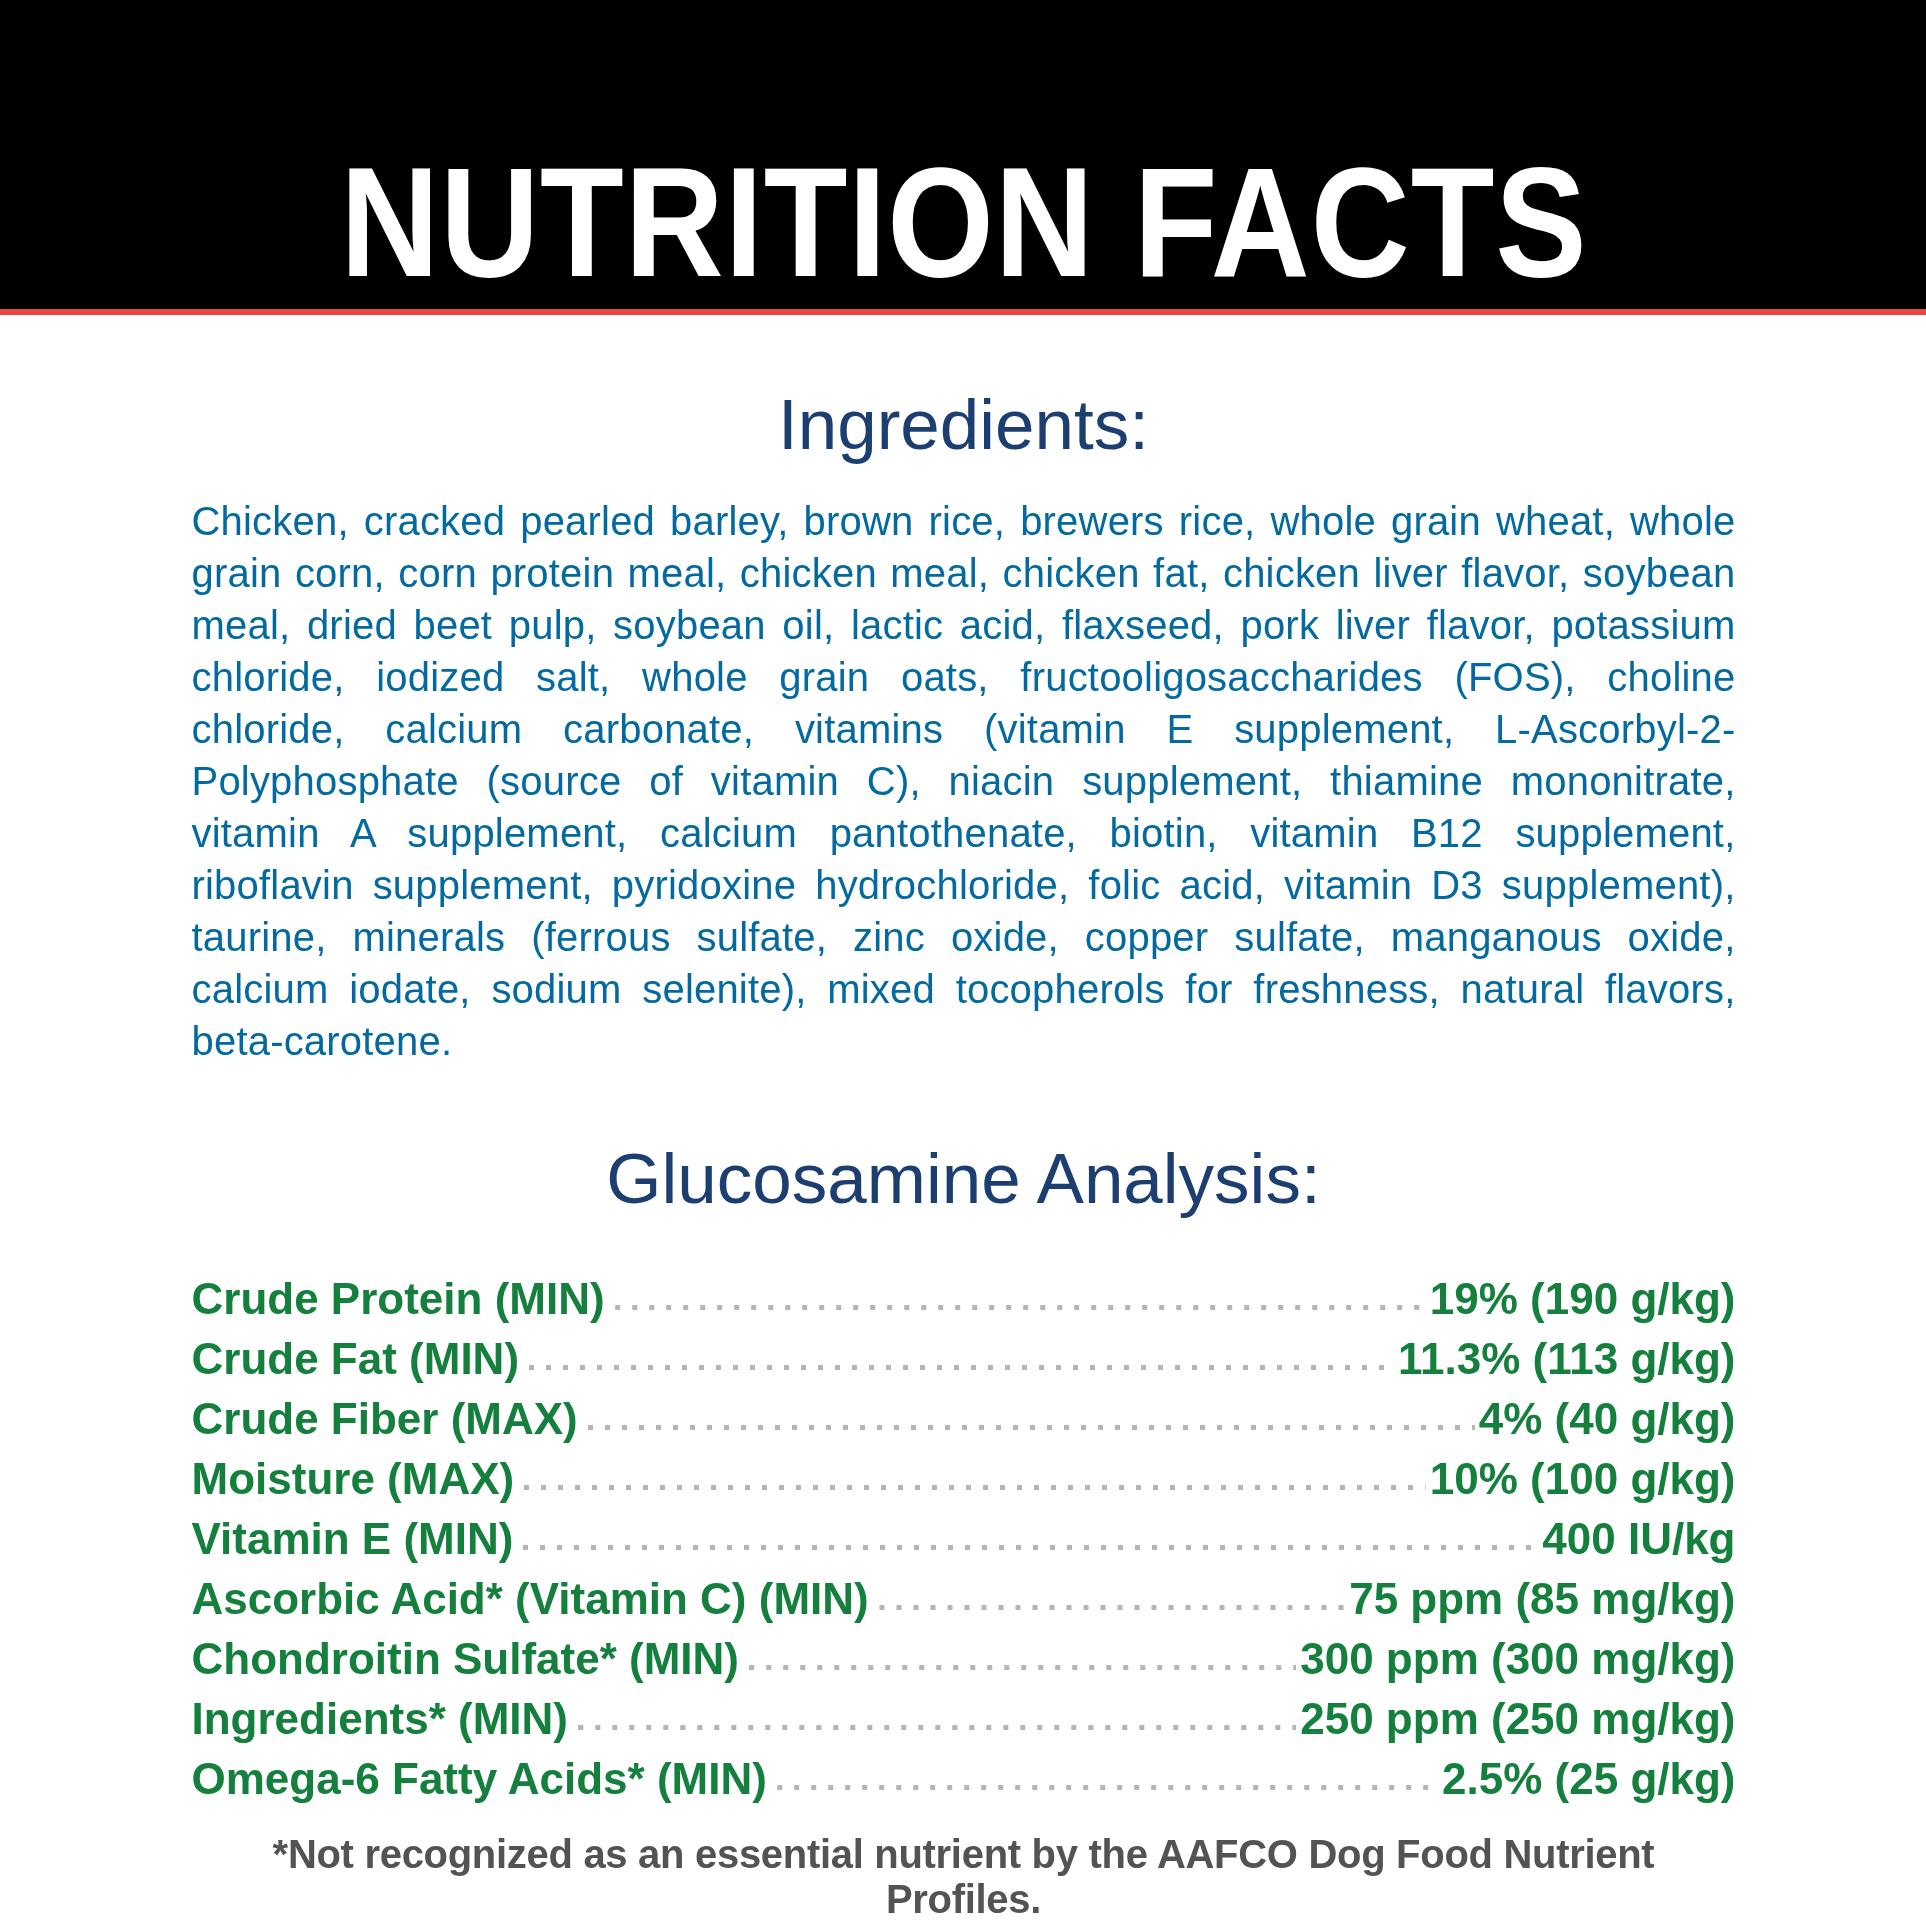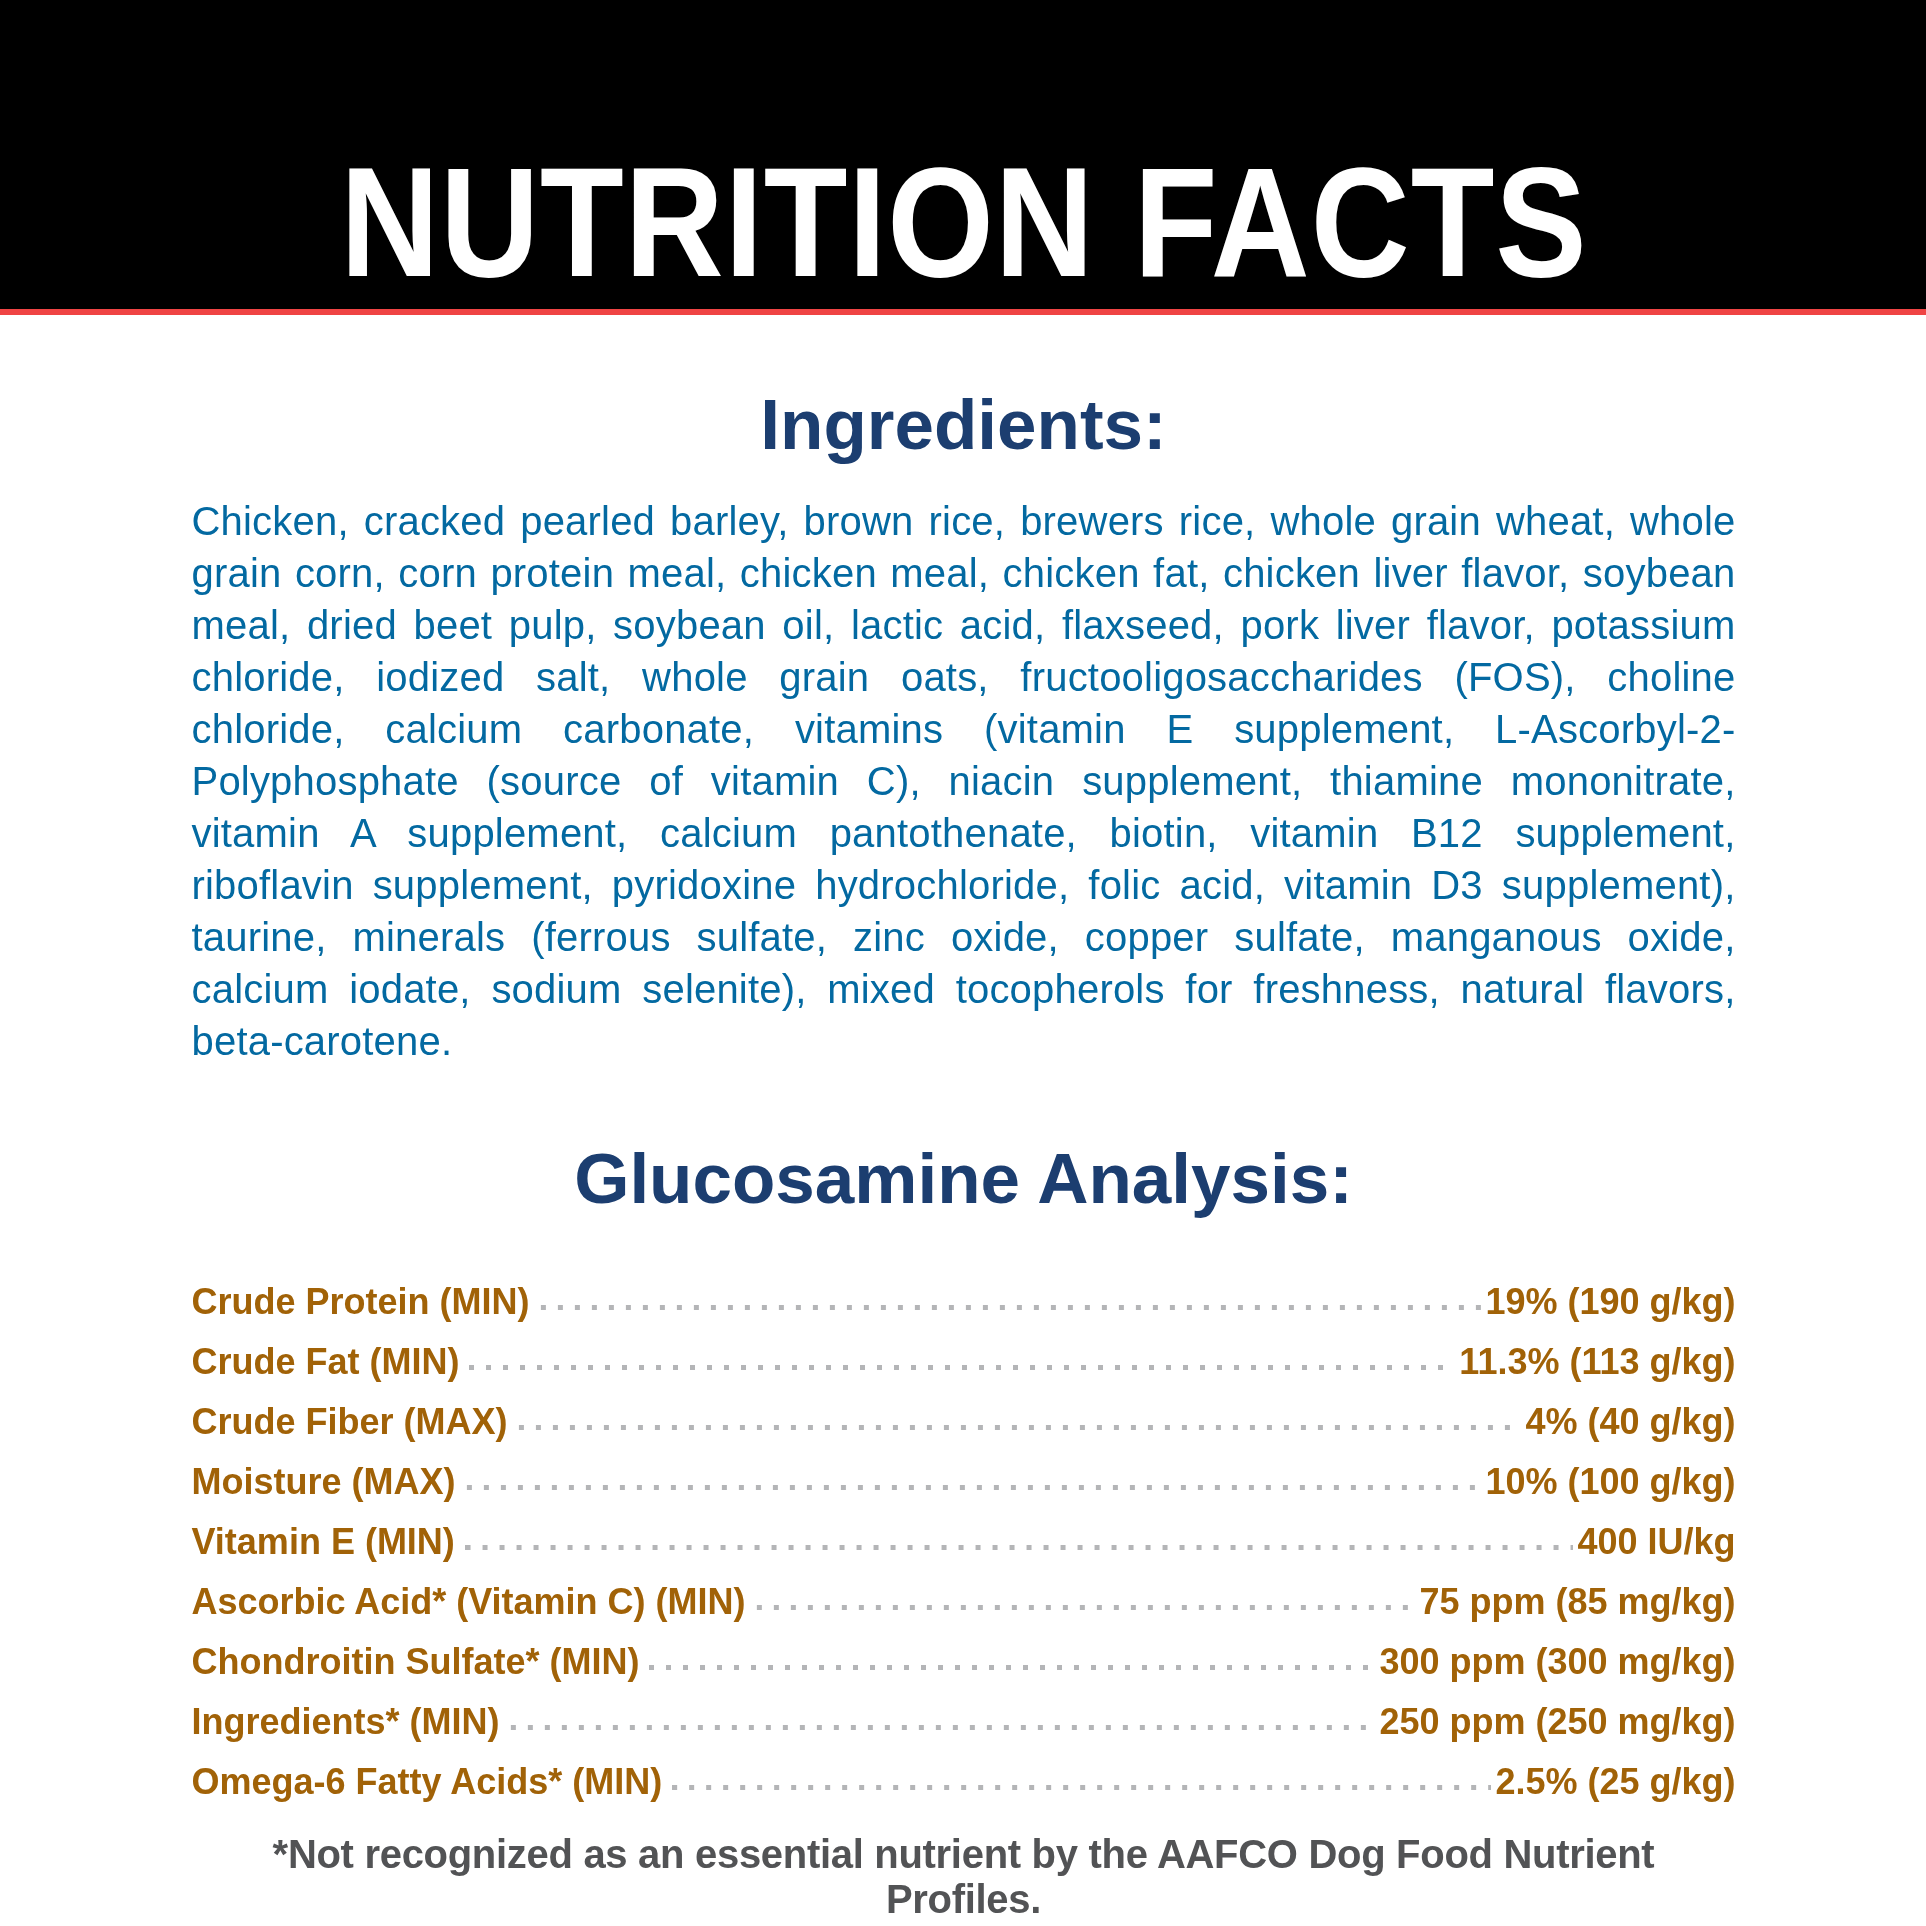--- a/index.html
+++ b/index.html
@@ -30,21 +30,21 @@
   
   .content{
     width:1544px;
     margin:0 auto;
   }
   .section-heading{
     margin:0;
     text-align:center;
     color:#1c3e70;
     font-size:71px;
-    font-weight:700;
+    font-weight:400;
     line-height:1.05;
   }
   .heading-ingredients{margin-top:73px;}
   .heading-analysis{margin-top:75px;}
   
   .ingredients-text{
     margin:32px 0 0 0;
     color:#0369a1;
     font-size:40px;
     line-height:52px;
@@ -53,22 +53,22 @@
     word-spacing:2px;
   }
   
   .analysis-rows{margin-top:46px;}
   .analysis-row{
     display:flex;
     align-items:flex-end;
     height:60px;
   }
   .analysis-label,.analysis-value{
-    color:#a16207;
-    font-size:36px;
+    color:#15803d;
+    font-size:44px;
     font-weight:700;
     line-height:1.08;
     white-space:nowrap;
   }
   .leader-dots{
     flex:1;
     height:5px;
     margin:0 4px 12px 10px;
     background-image:repeating-linear-gradient(90deg,#b4b5b7 0px,#b4b5b7 5px,transparent 5px,transparent 17px);
     background-position:right bottom;

